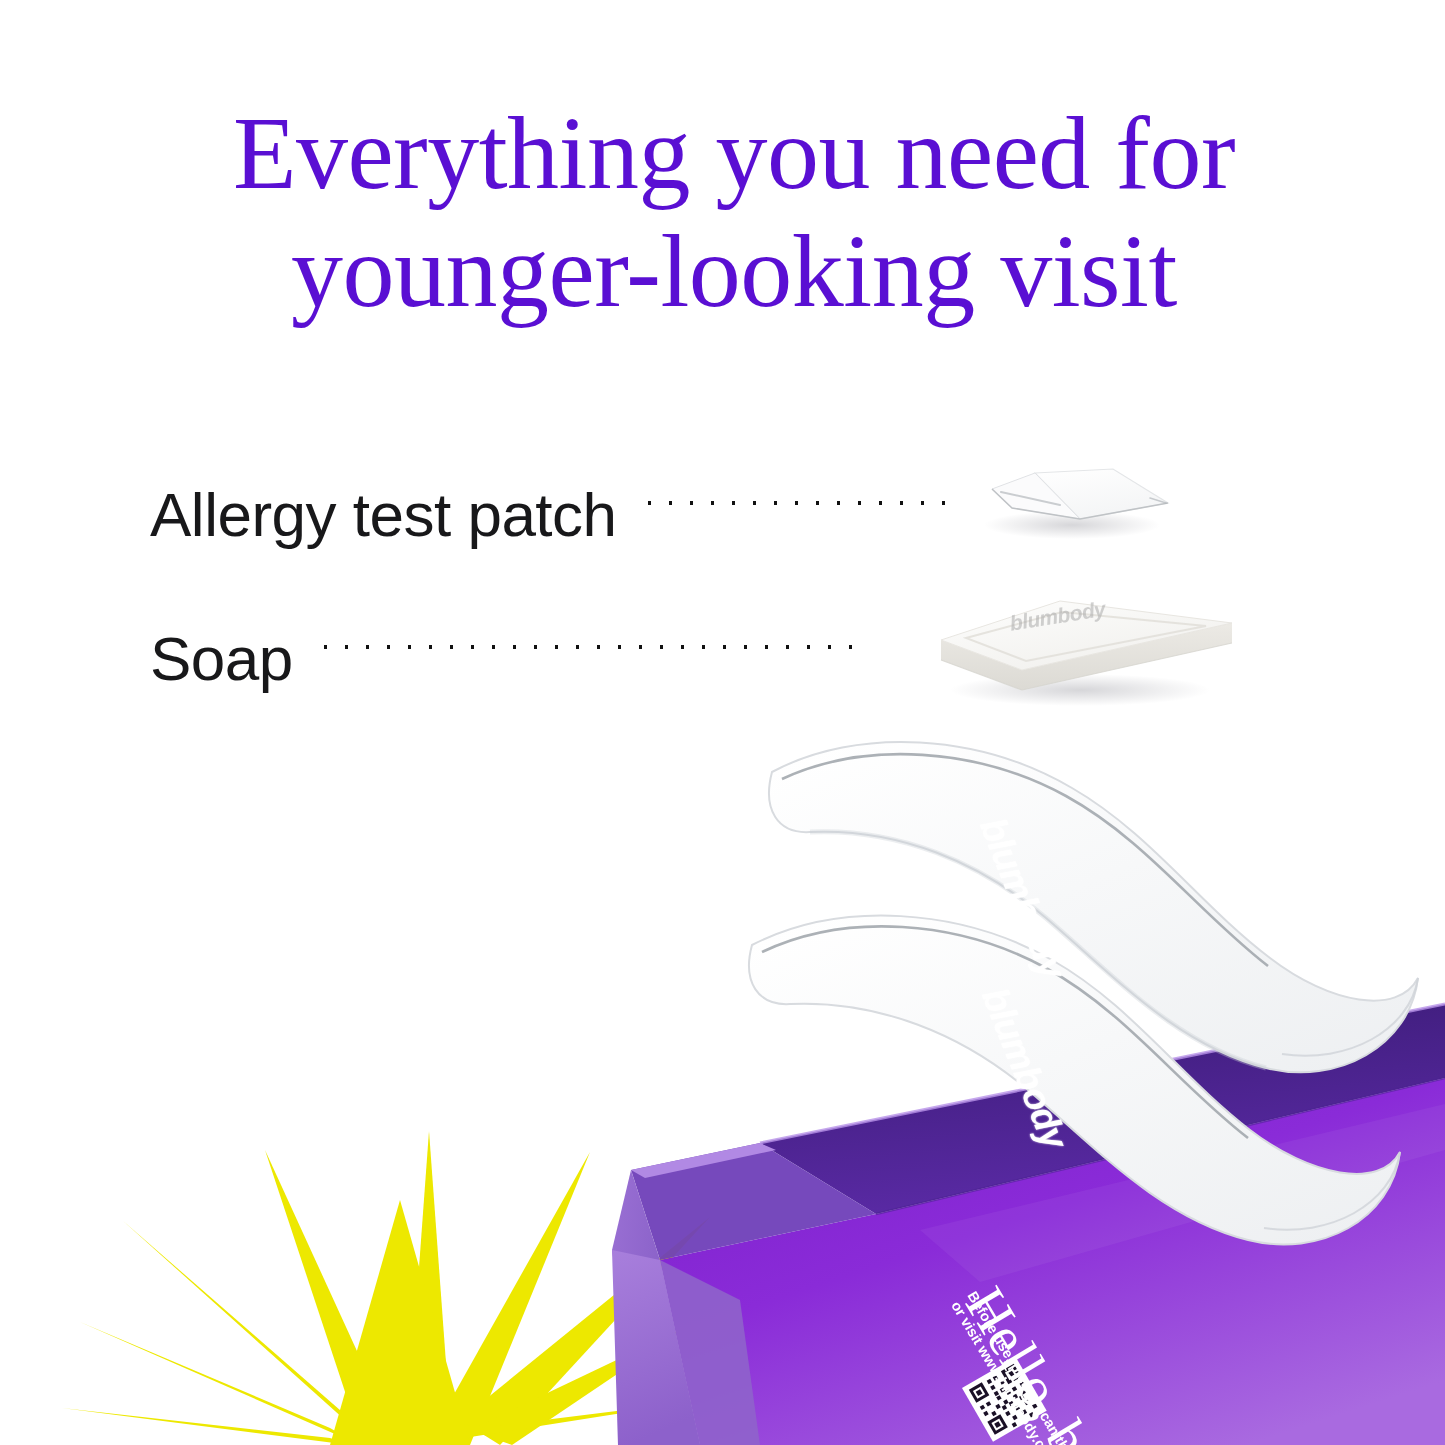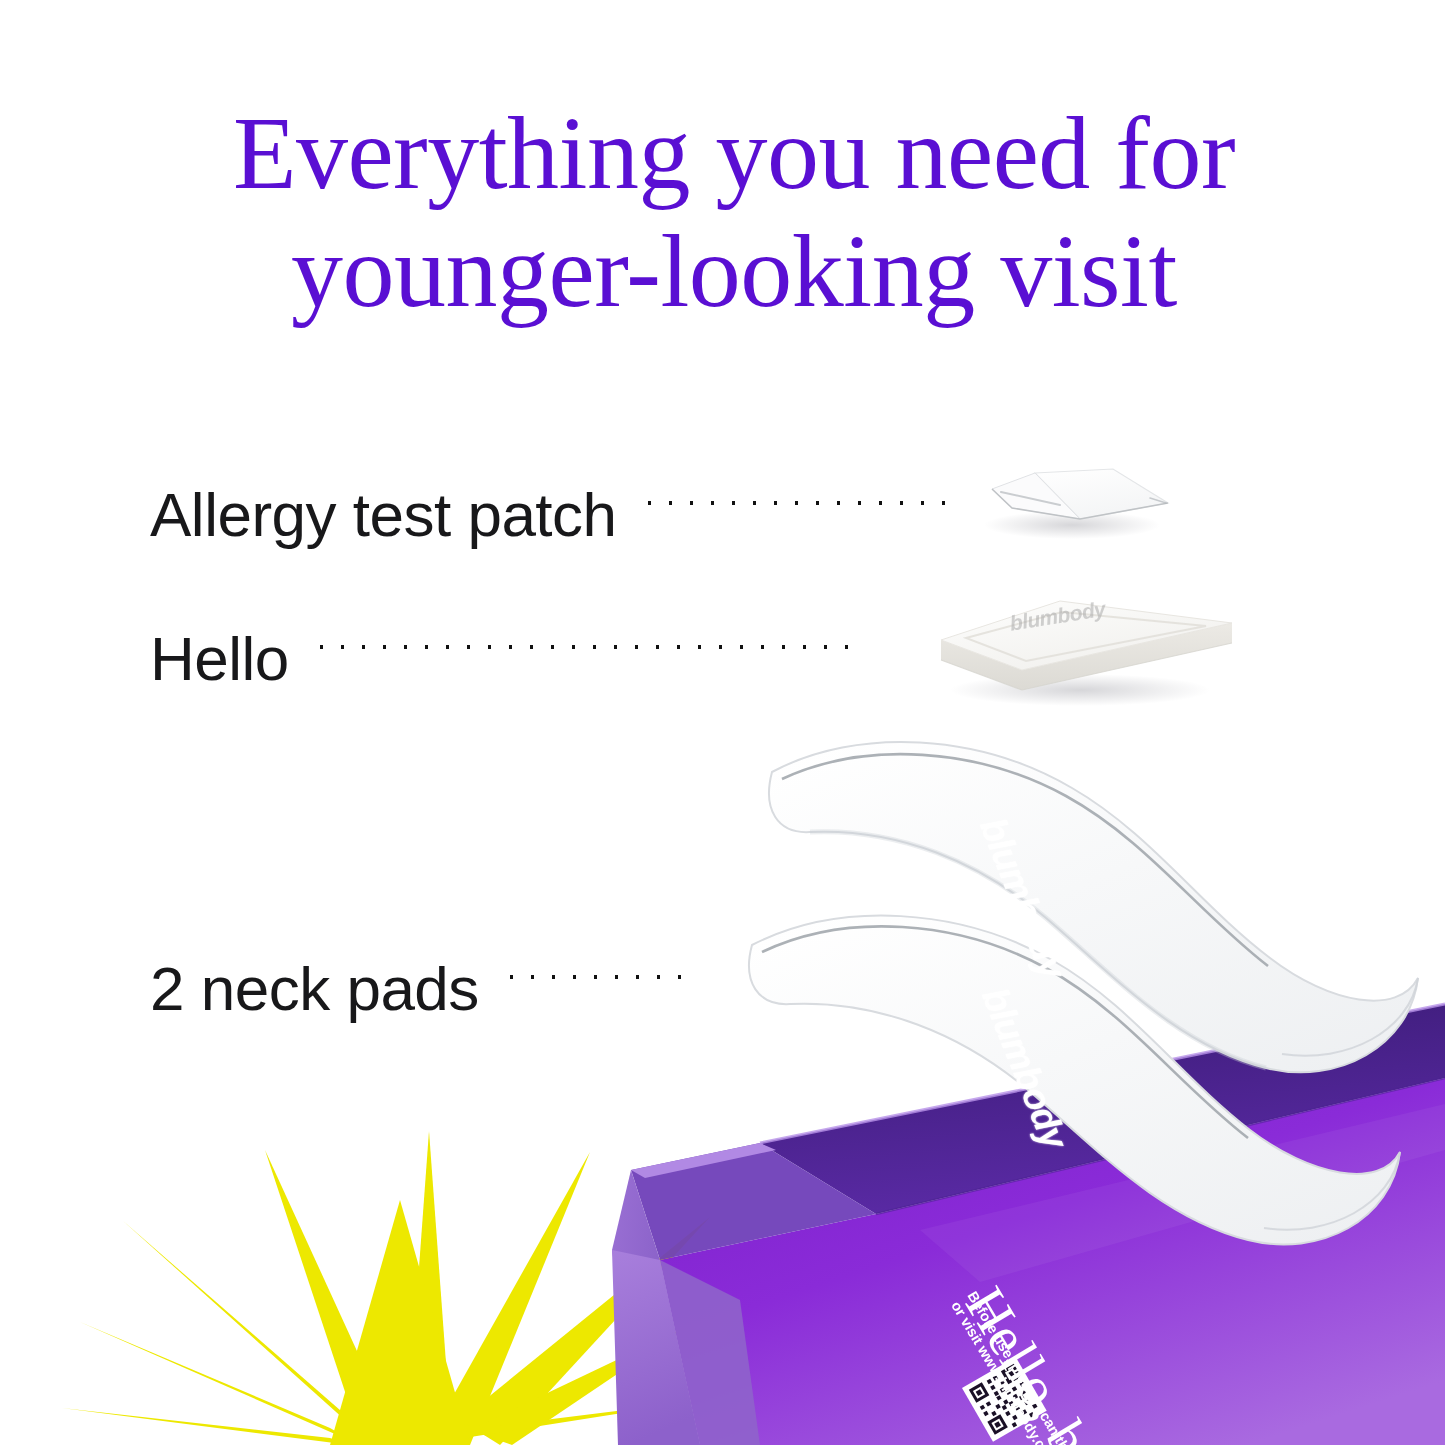--- a/index.html
+++ b/index.html
@@ -324,28 +324,24 @@
       <path d="M810,832 C 898,828 980,862 1046,918 C 1114,976 1178,1046 1266,1068" fill="none" stroke="#c9ced3" stroke-width="5" opacity="0.35"></path>
     </g>
   </svg>
 
   <div class="list-row" id="row-patch">
     <span class="list-label">Allergy test patch</span>
     <span class="leader"></span>
   </div>
 
   <div class="list-row" id="row-soap">
-    <span class="list-label">Hello</span>
+    <span class="list-label">Soap</span>
     <span class="leader"></span>
   </div>
 
-  <div class="list-row" id="row-pads">
-    <span class="list-label">2 neck pads</span>
-    <span class="leader"></span>
-  </div>
 
   <div id="soap-brand">blumbody</div>
 
   <div class="pad-brand" id="pad-brand-1">blumbody</div>
 
   <div class="pad-brand" id="pad-brand-2">blumbody</div>
 
   <div id="box-greeting">Hello, beautiful!</div>
 
   <div id="box-sub">

